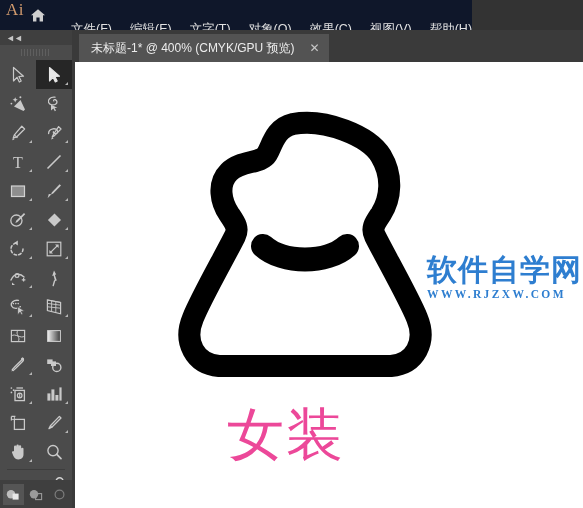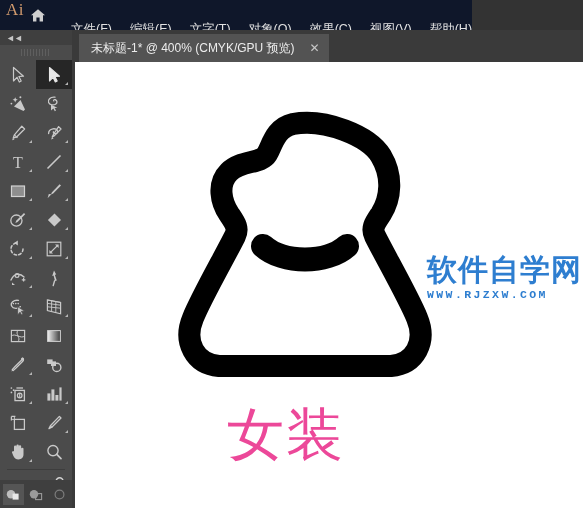--- a/index.html
+++ b/index.html
@@ -253,21 +253,21 @@
   .wm-cn {
     font-family: "DejaVu Sans", "Liberation Sans", sans-serif;
     font-size: 30px;
     font-weight: bold;
     color: #2e7ed0;
     letter-spacing: 1px;
     line-height: 1;
     white-space: nowrap;
   }
   .wm-en {
-    font-family: Liberation Mono, monospace;
+    font-family: Liberation Serif, serif;
     font-size: 11.5px;
     font-weight: bold;
     color: #2e7ed0;
     letter-spacing: 2.4px;
     margin-top: 3px;
     white-space: nowrap;
   }
 </style>
 </head>
 <body>

